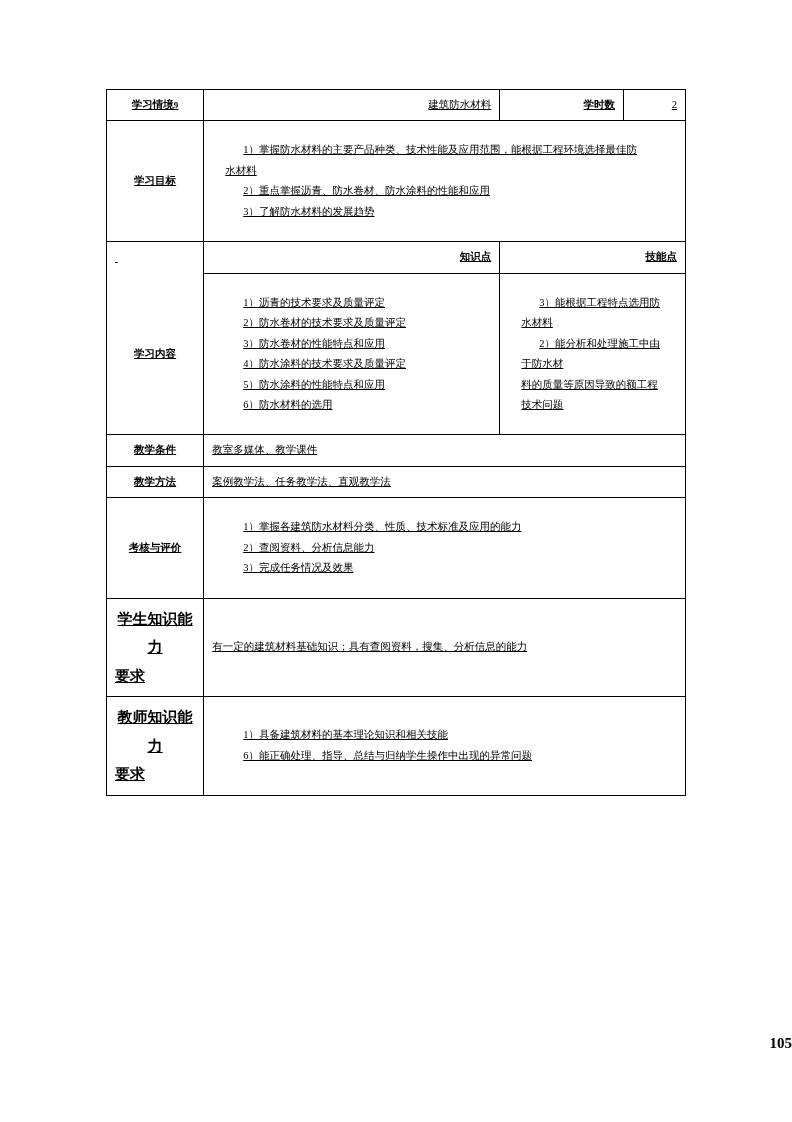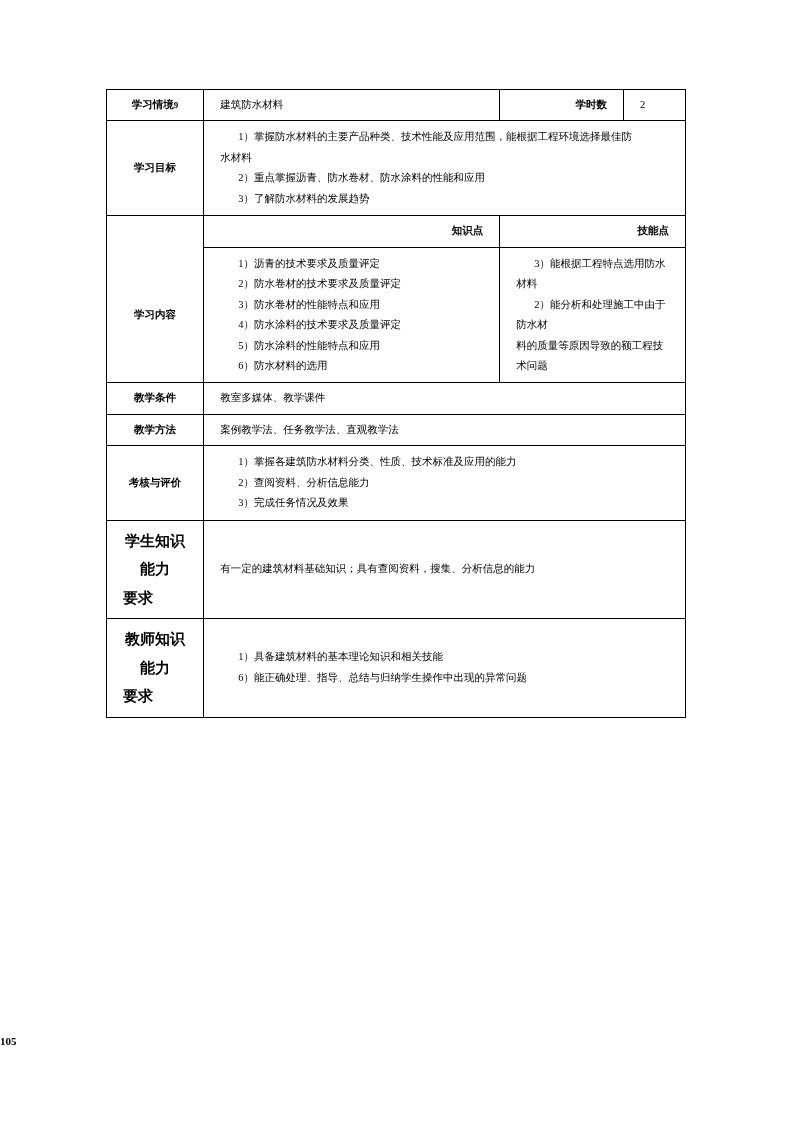--- a/index.html
+++ b/index.html
@@ -24,44 +24,45 @@
     position: absolute;
     left: 106px;
     top: 89px;
     width: 580px;
     border-collapse: collapse;
     table-layout: fixed;
   }
   .doc-table td {
     border: 1px solid #000000;
     vertical-align: middle;
-    padding: 6px 16px;
+    padding: 6px 8px;
     font-size: 10.5px;
     line-height: 1.75;
+    text-decoration: underline;
   }
   .label-cell {
     text-align: center;
     font-weight: bold;
     font-size: 11px;
     width: 88px;
     padding: 6px 4px;
   }
   .label-cell.two-line {
     line-height: 1.6;
   }
   .center {
-    text-align: left;
+    text-align: right;
   }
   .head-cell {
     text-align: right;
     font-weight: bold;
     font-size: 11px;
   }
   .list {
-    margin: 0;
+    margin: 13px;
     padding: 0;
   }
   .list-item {
     display: block;
     text-indent: 18px;
     font-size: 10.5px;
     line-height: 1.95;
     white-space: normal;
   }
   .list-item.cont {
@@ -80,22 +81,22 @@
   }
   .sub-label {
     font-size: 9px;
     vertical-align: baseline;
   }
   .page-number {
     position: absolute;
     left: 0;
     top: 1035px;
     width: 792px;
-    text-align: left;
-    font-size: 11px;
+    text-align: right;
+    font-size: 15px;
     font-weight: bold;
     font-family: "Liberation Serif", "DejaVu Serif", serif;
   }
 </style>
 </head>
 <body>
 
 <div class="page">
 
   <table class="doc-table">

